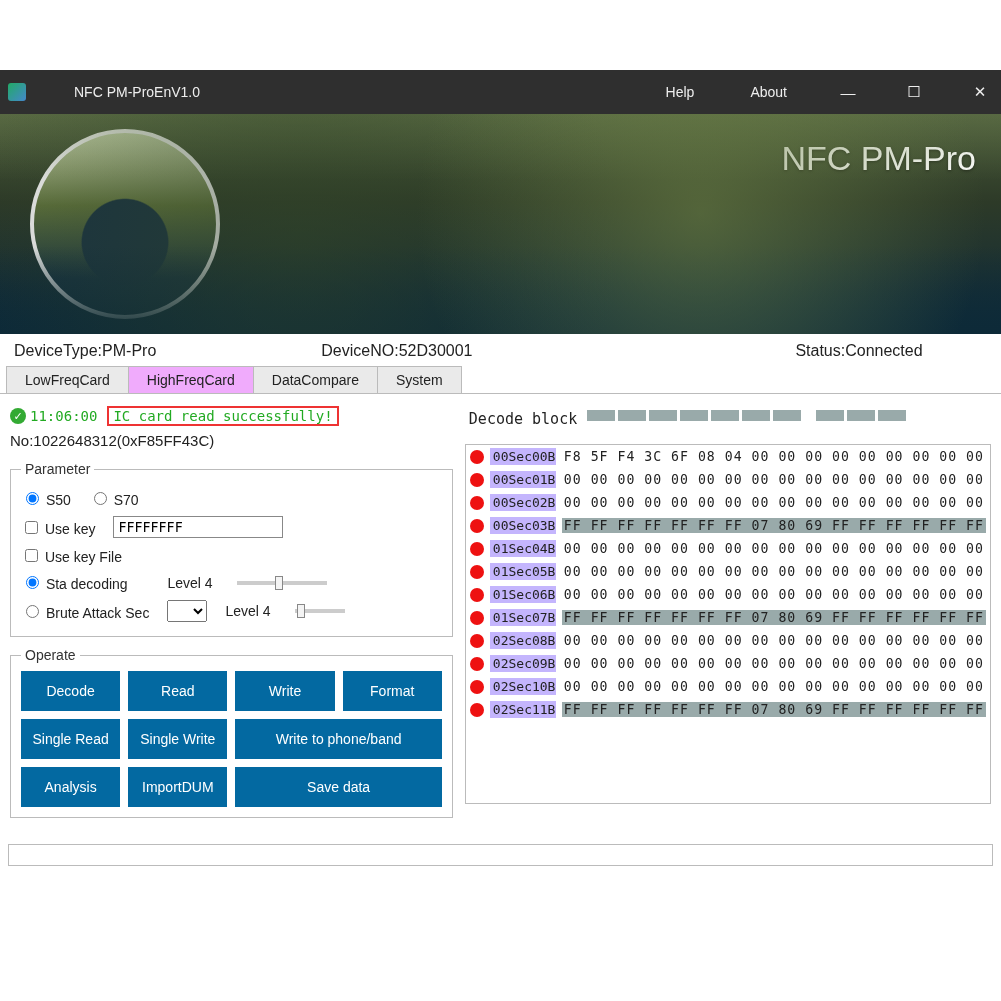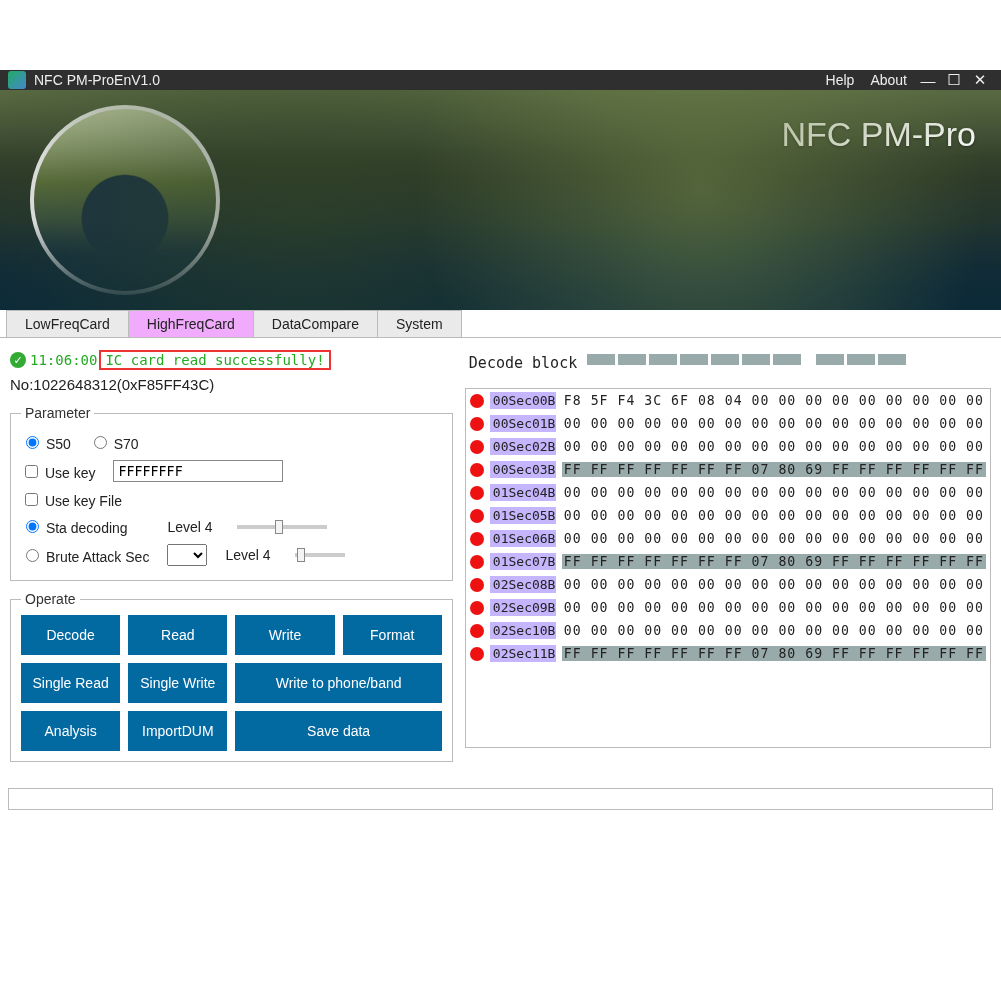--- a/index.html
+++ b/index.html
@@ -15,21 +15,22 @@
     margin: 0 auto;
     background: #fff;
   }
   .blank-top { height: 70px; background: #fff; }
   .titlebar {
     background: #2f2f2f;
     color: #eee;
     display: flex;
     align-items: center;
     padding: 4px 8px;
-    height: 20px;
+    height: 44px;
+    gap: 40px;
   }
   .titlebar .app-icon {
     width: 18px; height: 18px;
     background: linear-gradient(135deg,#2a6, #48c);
     border-radius: 3px;
     margin-right: 8px;
   }
   .titlebar .title { flex: 0 0 auto; }
   .titlebar .spacer { flex: 1; }
   .titlebar .menu-link { margin: 0 8px; cursor: pointer; }
@@ -110,21 +111,21 @@
     font-size: 11px;
     display:flex; align-items:center; justify-content:center;
     margin-right: 4px;
   }
   .msg-row .time { color: #2a2; font-family: monospace; }
   .msg-row .msg {
     color: #2a2;
     border: 2px solid #e33;
     padding: 0 4px;
     font-family: monospace;
-    margin-left: 2px;
+    margin-left: 10px;
   }
   .card-no { padding: 4px 0 8px; font-size: 15px;}
   fieldset {
     border: 1px solid #bbb;
     margin: 4px 0 10px;
     padding: 8px 10px 10px;
   }
   legend { padding: 0 4px; font-size: 14px; color:#333;}
   .radio-row, .param-row { padding: 4px 0; display:flex; align-items:center; gap:18px;}
   .param-row input[type=text]{
@@ -219,20 +220,31 @@
     <span class="win-btn">—</span>
     <span class="win-btn">☐</span>
     <span class="win-btn">✕</span>
   </div>
 
   <div class="banner">
     <div class="avatar"></div>
     <div class="brand">NFC PM-Pro</div>
   </div>
 
+  <div class="status-row">
+    <div>
+      <span>DeviceType:</span><span>PM-Pro</span>
+    </div>
+    <div>
+      <span>DeviceNO:</span><span>52D30001</span>
+    </div>
+    <div>
+      <span>Status:</span><span>Connected</span>
+    </div>
+  </div>
 
   <div class="tabs" id="tabs">
       <div class="tab">LowFreqCard</div>
       <div class="tab active">HighFreqCard</div>
       <div class="tab">DataCompare</div>
       <div class="tab">System</div>
     </div>
 
   <div class="content">
     <div class="left-panel">

